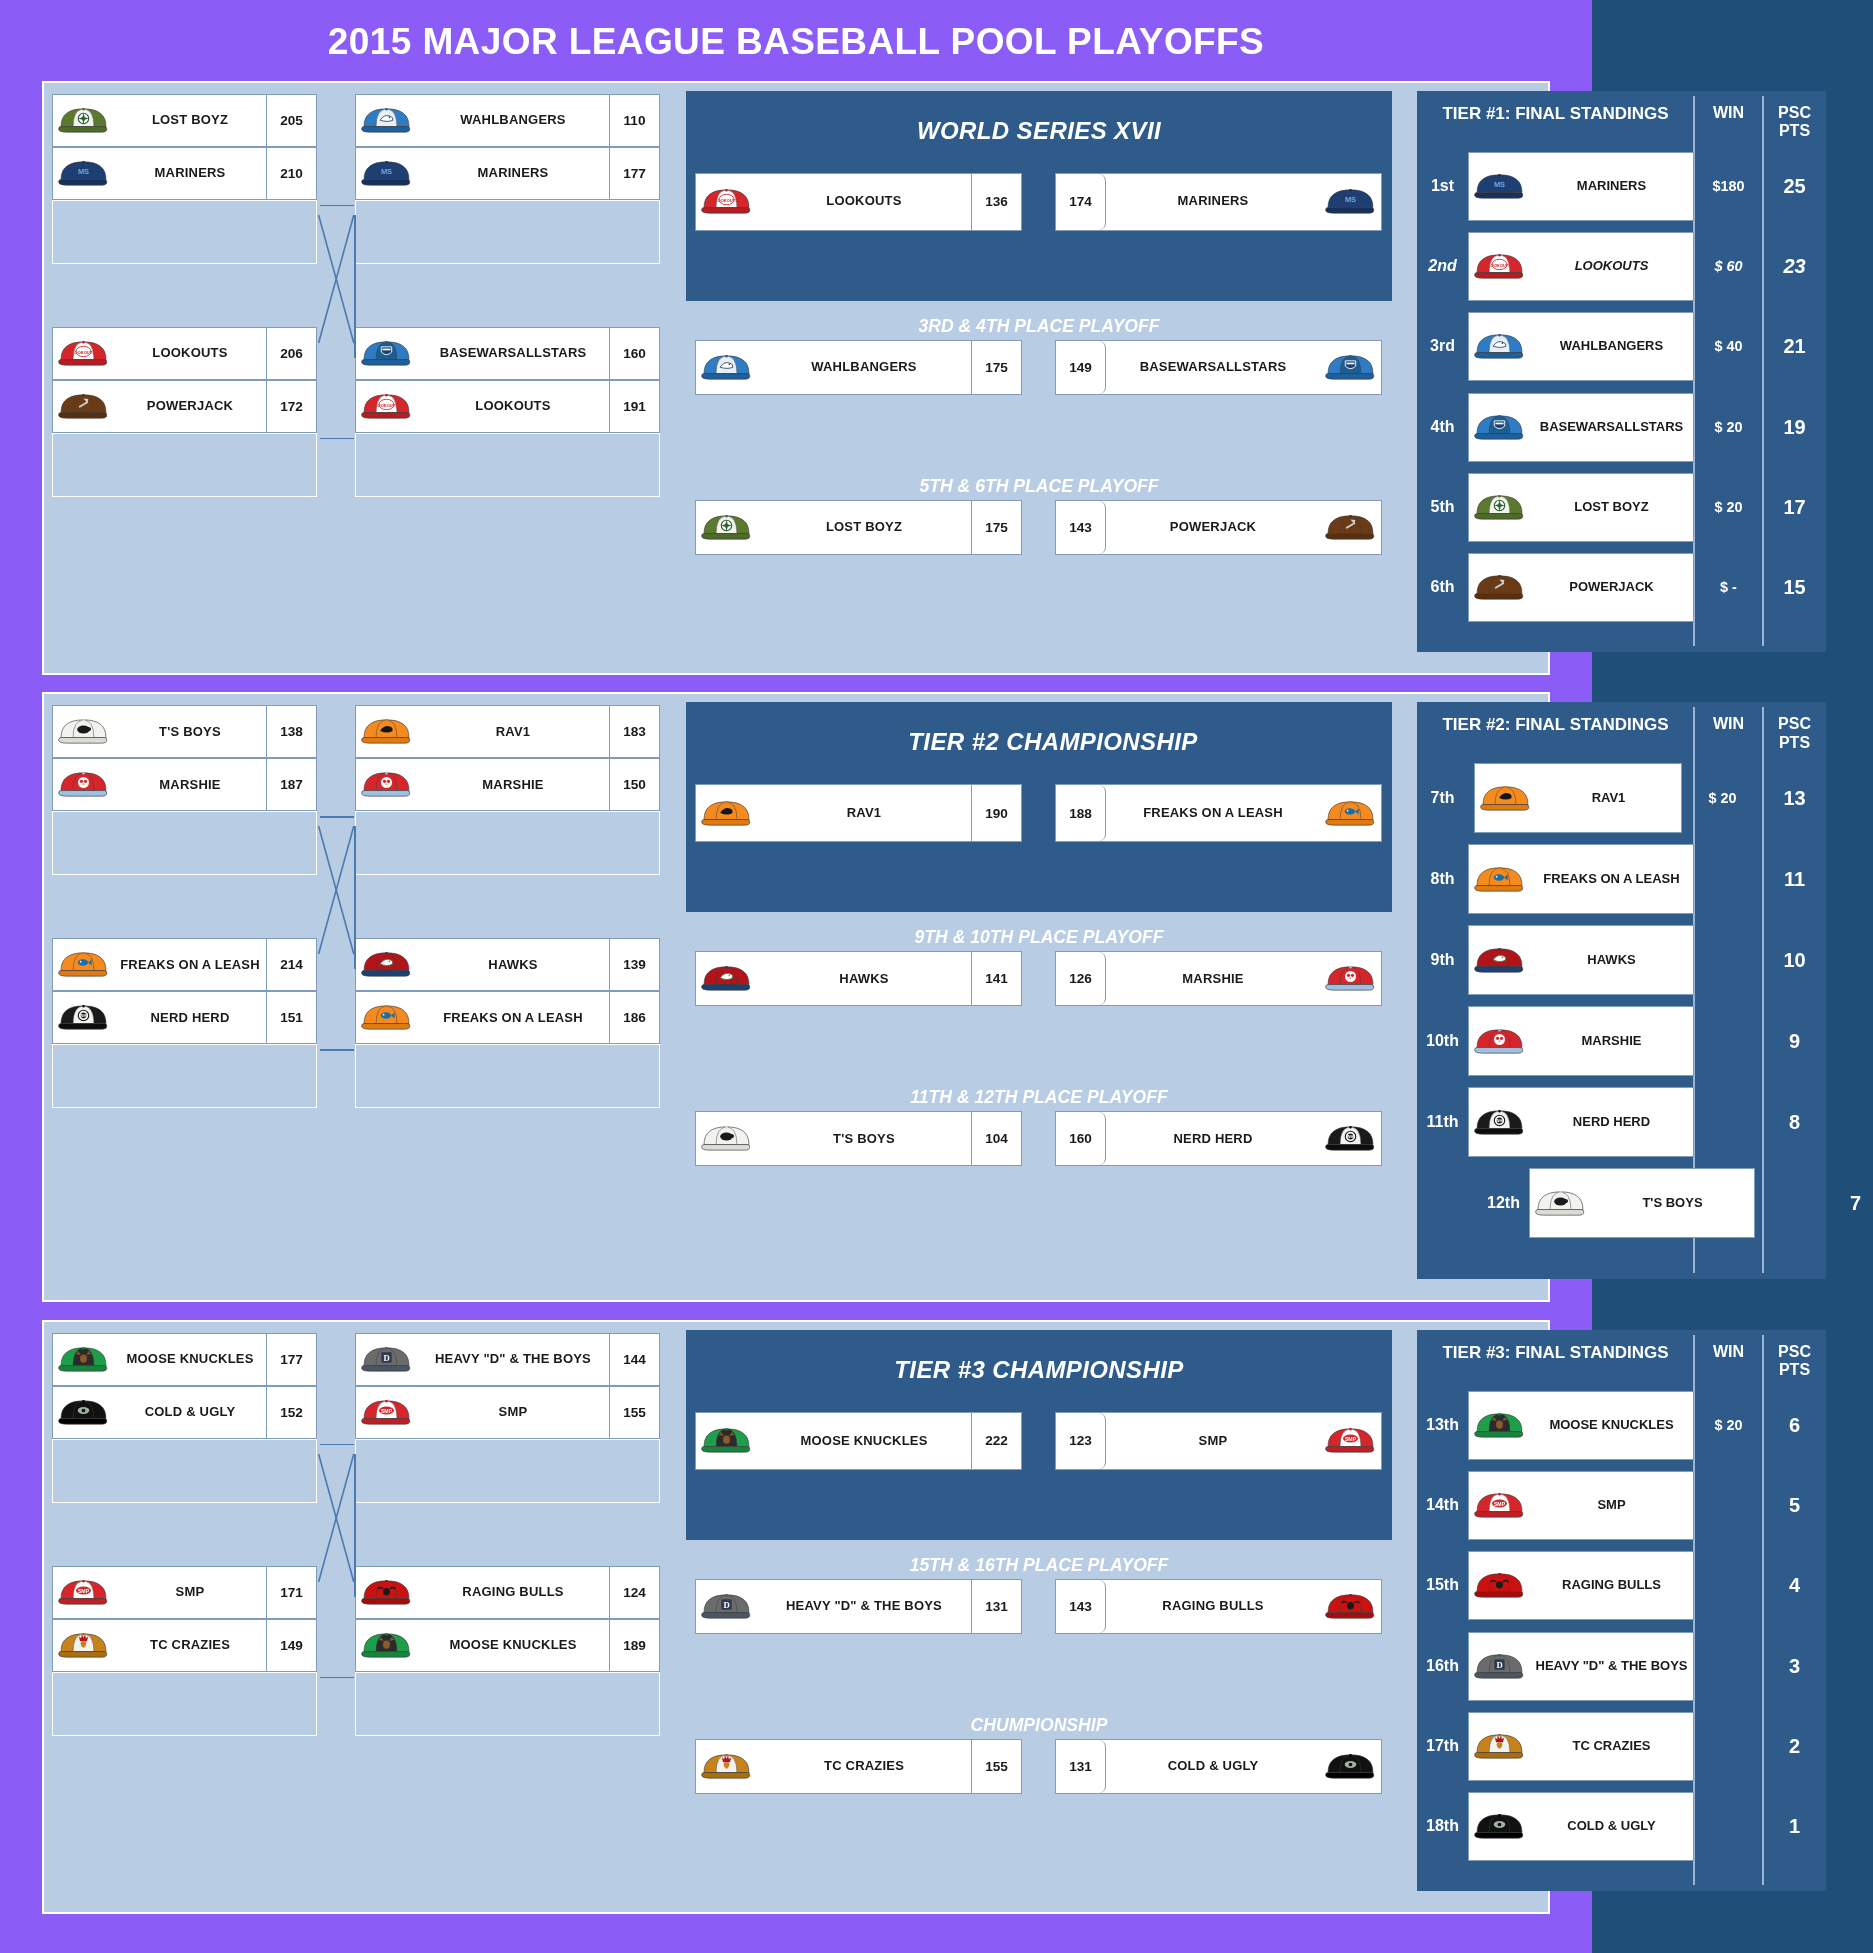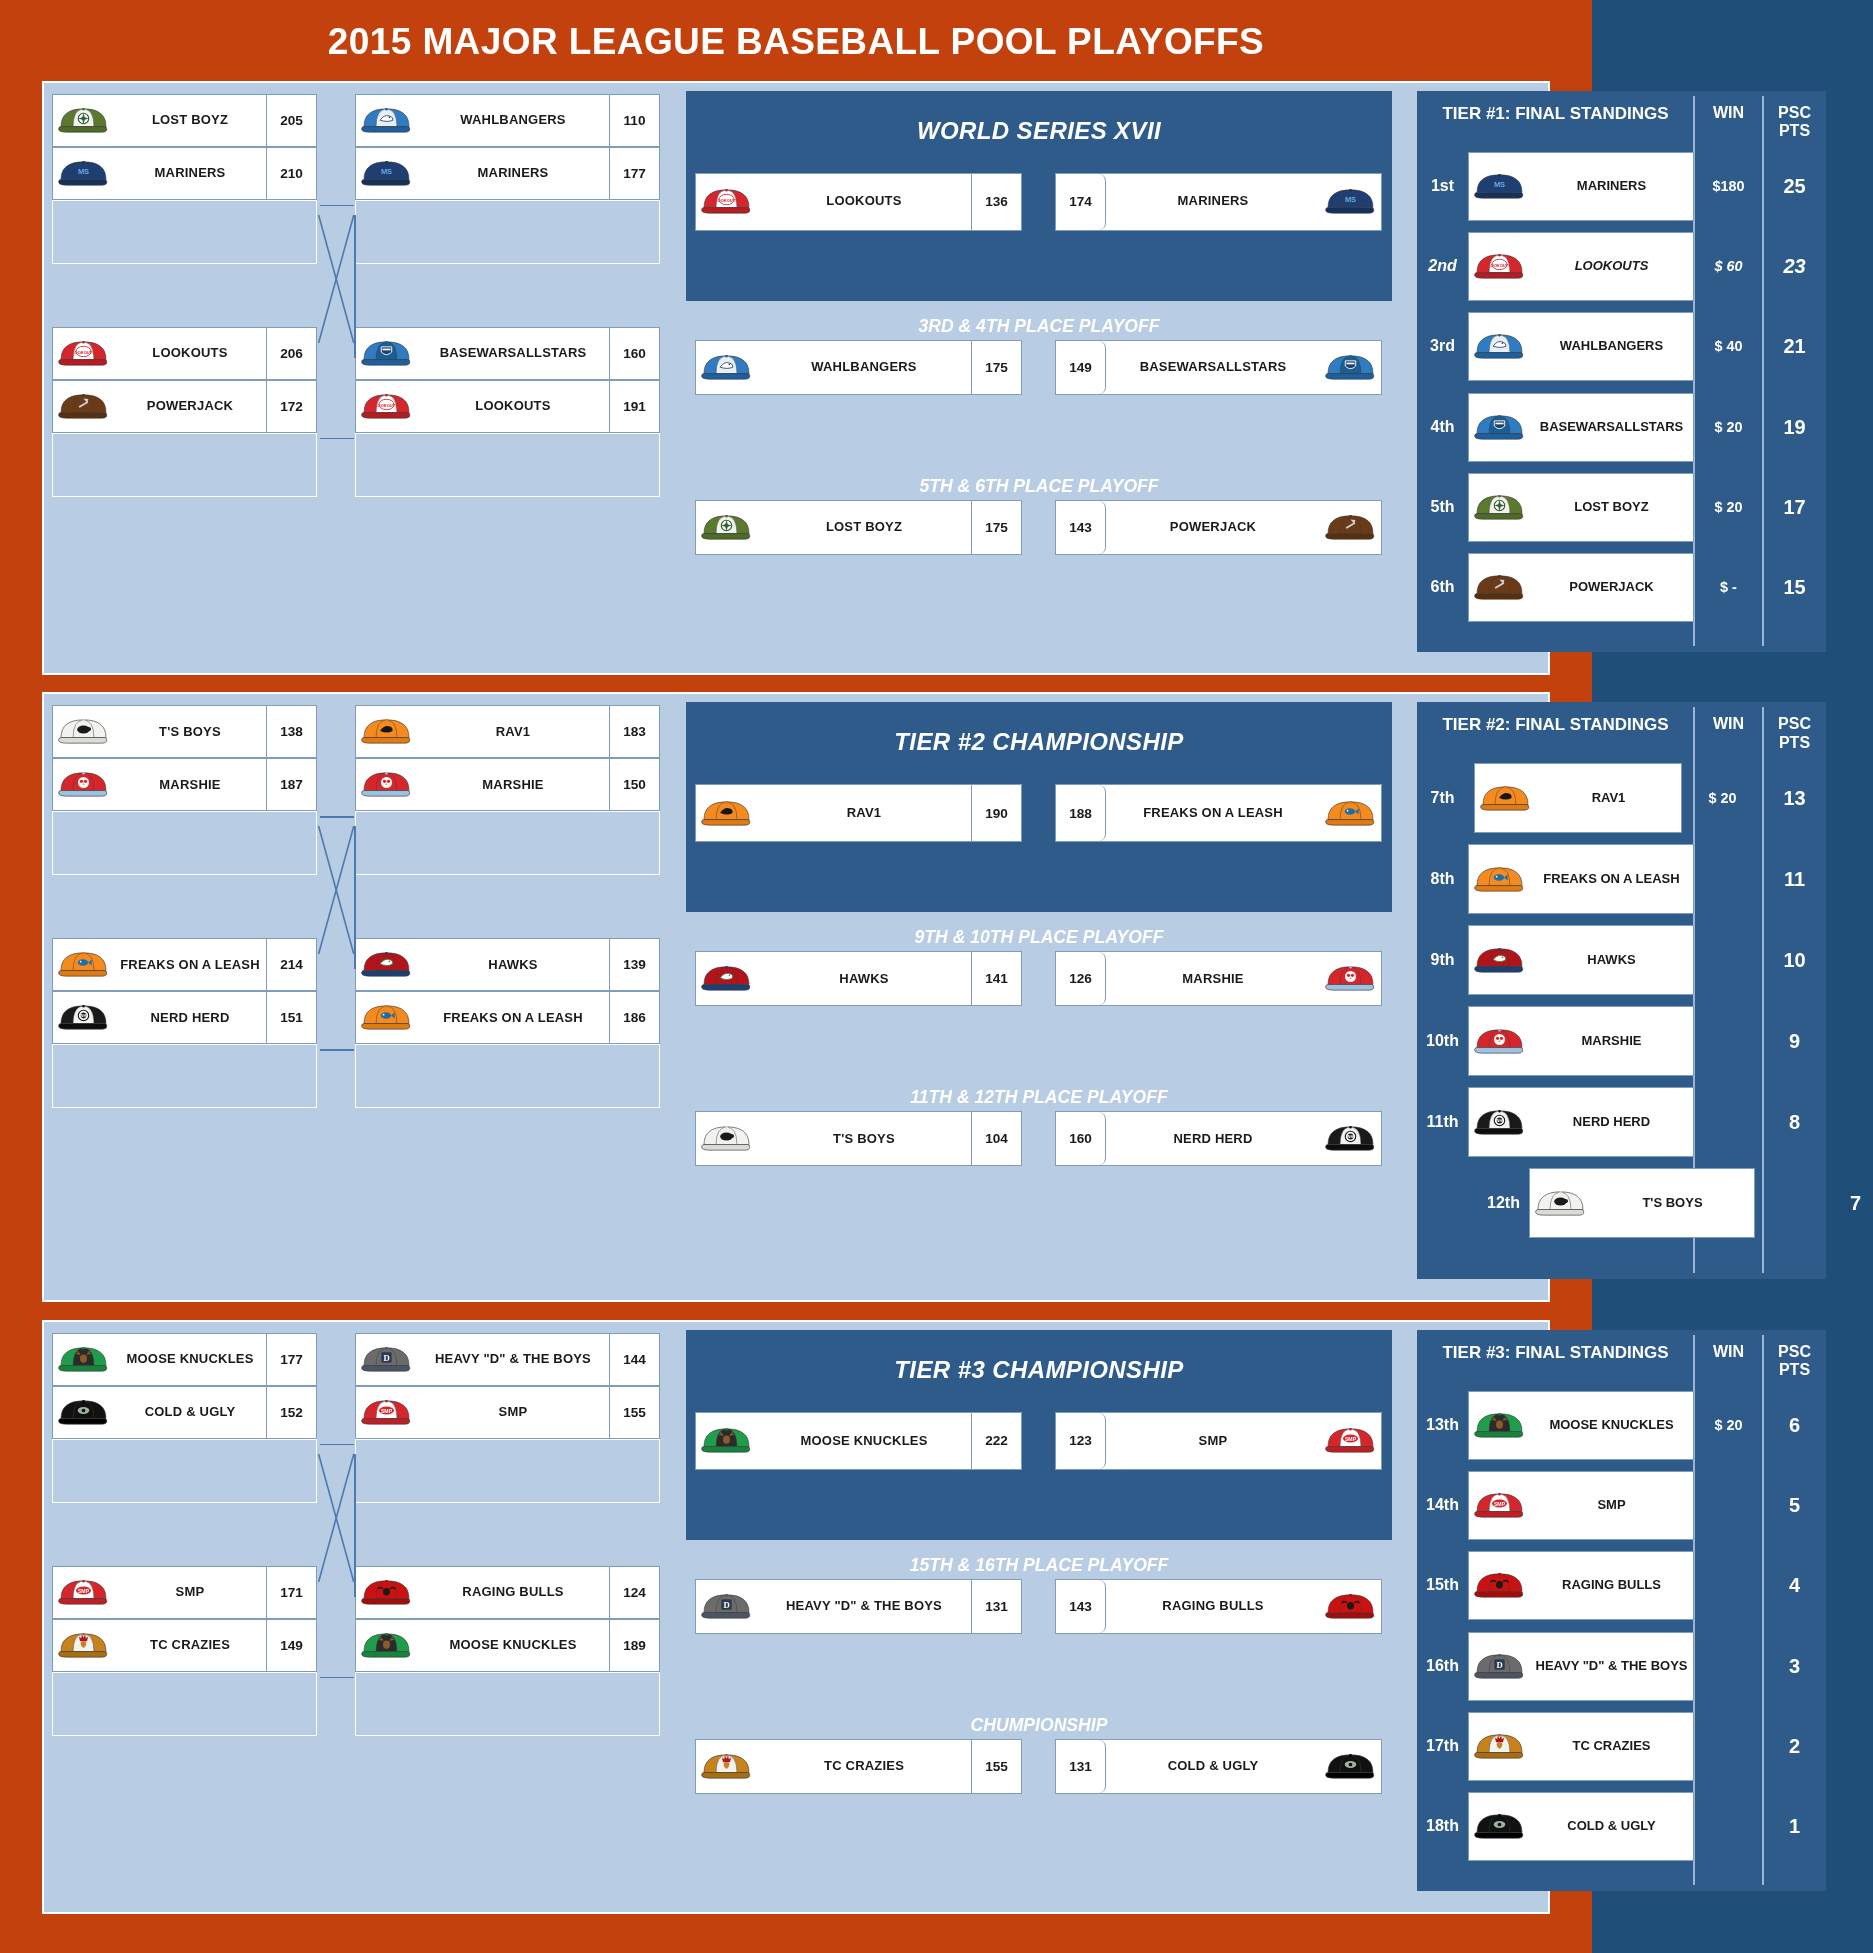--- a/index.html
+++ b/index.html
@@ -4,21 +4,21 @@
 <style>
   * { box-sizing: border-box; }
   html, body { margin:0; padding:0; }
   body {
     width: 1874px; height: 1953px;
     background: #1f4e79;
     font-family: "Liberation Sans", sans-serif;
     color: #1a1a1a;
     overflow: hidden;
   }
-  .page { position: relative; width: 1592px; height: 1953px; background:#c2410c; }
+  .page { position: relative; width: 1592px; height: 1953px; background:#8b5cf6; }
 
   .title {
     text-align:center;
     color:#ffffff;
     font-size: 37px;
     font-weight: bold;
     letter-spacing: 0.4px;
     padding-top: 21px;
     padding-bottom: 17.6px;
   }
@@ -597,21 +597,21 @@
         <div class="mbox" style="left:311px;top:117px;width:305px;height:64px;background:transparent;border:0.8px solid #ffffff;"></div>
         <div class="mbox" style="left:311px;top:350px;width:305px;height:64px;background:transparent;border:0.8px solid #ffffff;"></div>
         <div class="conn" style="left:276px;top:122px;width:34px;height:1.6px;"></div>
         <div class="conn" style="left:276px;top:355px;width:34px;height:1.6px;"></div>
         <svg style="position:absolute;left:273px;top:124px;width:40px;height:144px;" viewBox="0 0 50 180" width="40" height="144">
       <line x1="2" y1="10" x2="46" y2="170" stroke="#4a7ab0" stroke-width="2"></line>
       <line x1="2" y1="170" x2="46" y2="10" stroke="#4a7ab0" stroke-width="2"></line>
     </svg>
         <div class="conn" style="left:310px;top:132px;width:1.6px;height:143px;"></div>
         <div class="centerpanel" style="left:642px;top:8px;width:706px;height:210px;"></div>
-        <div class="cphead" style="position:absolute;left:642px;top:34px;width:706px;">TIER #2 CHAMPIONSHIP</div>
+        <div class="cphead" style="position:absolute;left:656px;top:34px;width:706px;">TIER #2 CHAMPIONSHIP</div>
         <div class="mbox" style="left:651px;top:90px;width:327px;height:58px;">
           <div class="cap">
             <svg class="capsvg" width="53" height="33" viewBox="0 0 66 41" aria-hidden="true">
     <path d="M5,28 Q5,6 33,6 Q61,6 61,28 Z" fill="#f58a1f" stroke="#3c3c3c" stroke-width="0.8"></path>
     <path d="M20,28 Q20,7 33,6 Q46,7 46,28 Z" fill="#f58a1f" stroke="#3c3c3c" stroke-width="0.6"></path>
     <path d="M5,28 Q2,28 2,31 Q2,35 12,35 L56,35 Q62,35 62,31 Q62,28 59,28 Z" fill="#e07a12" stroke="#3c3c3c" stroke-width="0.8"></path>
     <circle cx="33" cy="6.5" r="1.6" fill="#e07a12"></circle>
     <g transform="translate(33,18) scale(0.72)">
                 <path d="M-11,2 Q-3,-9 6,-5 Q12,-3 10,3 Q0,8 -11,2 Z" fill="#14161a"></path>
               </g>

